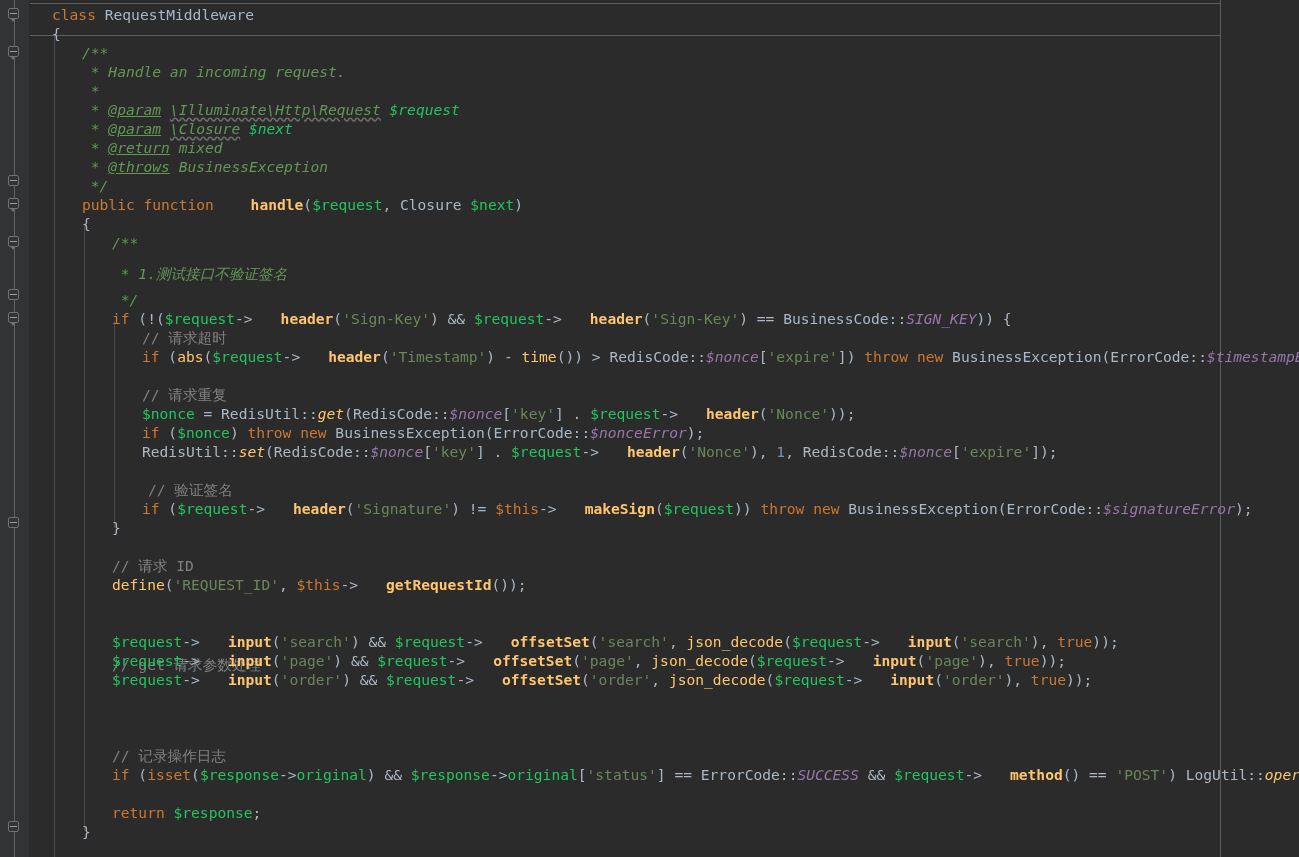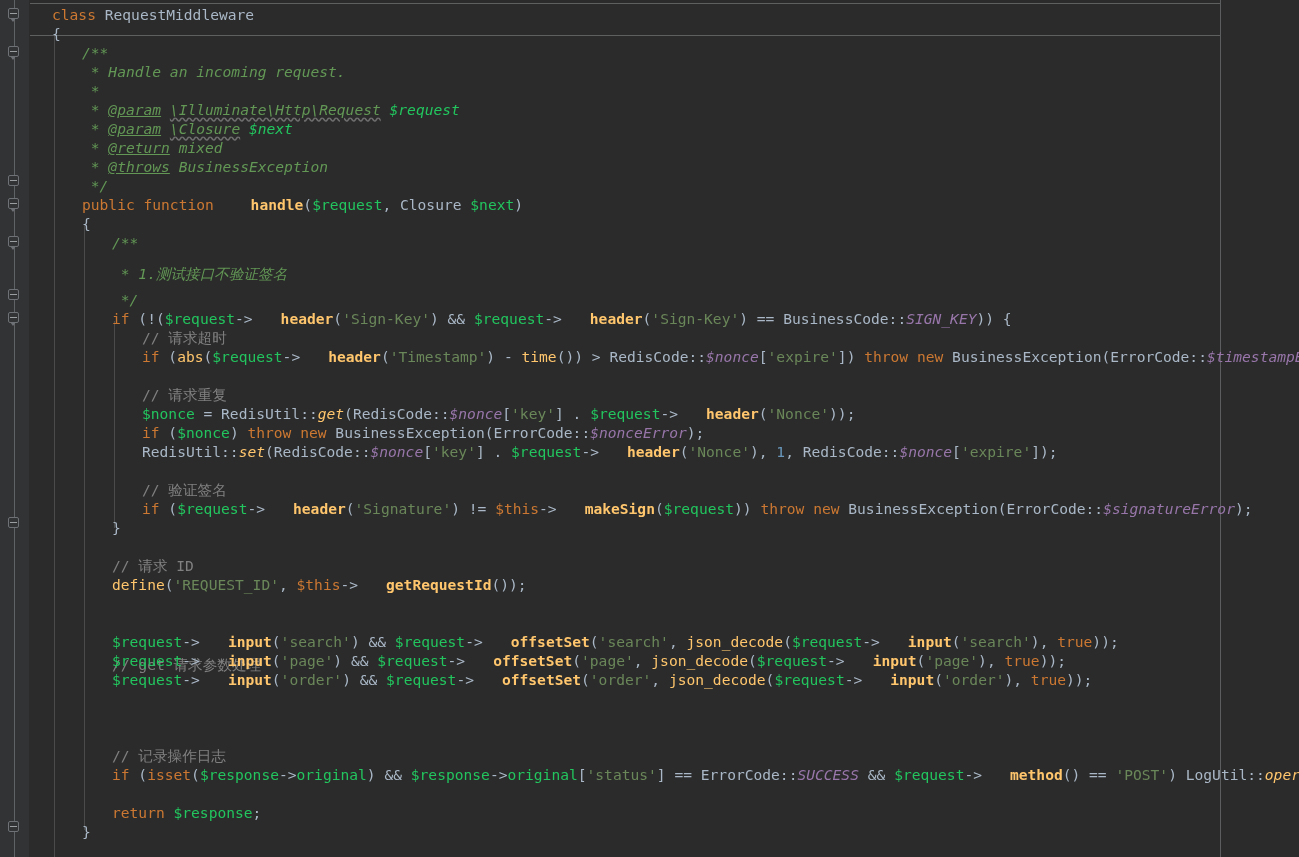--- a/index.html
+++ b/index.html
@@ -232,21 +232,21 @@
       <div class="line" style="top: 290px; left: 112px;"><span class="doc"> */</span></div>
       <div class="line" style="top: 309px; left: 112px;"><span class="kw">if</span><span class="punct"> (!(</span><span class="var">$request</span><span class="punct">-&gt;</span><span class="fn-b">header</span><span class="punct">(</span><span class="str">'Sign-Key'</span><span class="punct">) </span><span class="op">&amp;&amp;</span><span class="op"> </span><span class="var">$request</span><span class="punct">-&gt;</span><span class="fn-b">header</span><span class="punct">(</span><span class="str">'Sign-Key'</span><span class="punct">) == </span><span class="cls">BusinessCode</span><span class="punct">::</span><span class="sconst">SIGN_KEY</span><span class="punct">)) {</span></div>
       <div class="line" style="top: 328px; left: 142px;"><span class="cmt">// 请求超时</span></div>
       <div class="line" style="top: 347px; left: 142px;"><span class="kw">if</span><span class="punct"> (</span><span class="fn">abs</span><span class="punct">(</span><span class="var">$request</span><span class="punct">-&gt;</span><span class="fn-b">header</span><span class="punct">(</span><span class="str">'Timestamp'</span><span class="punct">) - </span><span class="fn">time</span><span class="punct">()) &gt; </span><span class="cls">RedisCode</span><span class="punct">::</span><span class="sconst">$nonce</span><span class="punct">[</span><span class="str">'expire'</span><span class="punct">]) </span><span class="kw">throw</span><span class="op"> </span><span class="kw">new</span><span class="op"> </span><span class="cls">BusinessException</span><span class="punct">(</span><span class="cls">ErrorCode</span><span class="punct">::</span><span class="sconst">$timestampError</span></div>
       <div class="line" style="top: 366px; left: 142px;"></div>
       <div class="line" style="top: 385px; left: 142px;"><span class="cmt">// 请求重复</span></div>
       <div class="line" style="top: 404px; left: 142px;"><span class="var">$nonce</span><span class="punct"> = </span><span class="cls">RedisUtil</span><span class="punct">::</span><span class="sfn">get</span><span class="punct">(</span><span class="cls">RedisCode</span><span class="punct">::</span><span class="sconst">$nonce</span><span class="punct">[</span><span class="str">'key'</span><span class="punct">] . </span><span class="var">$request</span><span class="punct">-&gt;</span><span class="fn-b">header</span><span class="punct">(</span><span class="str">'Nonce'</span><span class="punct">));</span></div>
       <div class="line" style="top: 423px; left: 142px;"><span class="kw">if</span><span class="punct"> (</span><span class="var">$nonce</span><span class="punct">) </span><span class="kw">throw</span><span class="op"> </span><span class="kw">new</span><span class="op"> </span><span class="cls">BusinessException</span><span class="punct">(</span><span class="cls">ErrorCode</span><span class="punct">::</span><span class="sconst">$nonceError</span><span class="punct">);</span></div>
       <div class="line" style="top: 442px; left: 142px;"><span class="cls">RedisUtil</span><span class="punct">::</span><span class="sfn">set</span><span class="punct">(</span><span class="cls">RedisCode</span><span class="punct">::</span><span class="sconst">$nonce</span><span class="punct">[</span><span class="str">'key'</span><span class="punct">] . </span><span class="var">$request</span><span class="punct">-&gt;</span><span class="fn-b">header</span><span class="punct">(</span><span class="str">'Nonce'</span><span class="punct">), </span><span class="num">1</span><span class="punct">, </span><span class="cls">RedisCode</span><span class="punct">::</span><span class="sconst">$nonce</span><span class="punct">[</span><span class="str">'expire'</span><span class="punct">]);</span></div>
       <div class="line" style="top: 461px; left: 142px;"></div>
-      <div class="line" style="top: 480px; left: 142px;"><span class="cmt">// 验证签名</span></div>
+      <div class="line" style="top: 480px; left: 148px;"><span class="cmt">// 验证签名</span></div>
       <div class="line" style="top: 499px; left: 142px;"><span class="kw">if</span><span class="punct"> (</span><span class="var">$request</span><span class="punct">-&gt;</span><span class="fn-b">header</span><span class="punct">(</span><span class="str">'Signature'</span><span class="punct">) != </span><span class="kw">$this</span><span class="punct">-&gt;</span><span class="fn-b">makeSign</span><span class="punct">(</span><span class="var">$request</span><span class="punct">)) </span><span class="kw">throw</span><span class="op"> </span><span class="kw">new</span><span class="op"> </span><span class="cls">BusinessException</span><span class="punct">(</span><span class="cls">ErrorCode</span><span class="punct">::</span><span class="sconst">$signatureError</span><span class="punct">);</span></div>
       <div class="line" style="top: 518px; left: 112px;"><span class="brace">}</span></div>
       <div class="line" style="top: 537px; left: 112px;"></div>
       <div class="line" style="top: 556px; left: 112px;"><span class="cmt">// 请求 ID</span></div>
       <div class="line" style="top: 575px; left: 112px;"><span class="fn">define</span><span class="punct">(</span><span class="str">'REQUEST_ID'</span><span class="punct">, </span><span class="kw">$this</span><span class="punct">-&gt;</span><span class="fn-b">getRequestId</span><span class="punct">());</span></div>
       <div class="line" style="top: 594px; left: 112px;"></div>
       <div class="line" style="top: 613px; left: 112px; margin-top: 42px;"><span class="cmt">// get 请求参数处理</span></div>
       <div class="line" style="top: 632px; left: 112px;"><span class="var">$request</span><span class="punct">-&gt;</span><span class="fn-b">input</span><span class="punct">(</span><span class="str">'search'</span><span class="punct">) </span><span class="op">&amp;&amp;</span><span class="op"> </span><span class="var">$request</span><span class="punct">-&gt;</span><span class="fn-b">offsetSet</span><span class="punct">(</span><span class="str">'search'</span><span class="punct">, </span><span class="fn">json_decode</span><span class="punct">(</span><span class="var">$request</span><span class="punct">-&gt;</span><span class="fn-b">input</span><span class="punct">(</span><span class="str">'search'</span><span class="punct">), </span><span class="kw">true</span><span class="punct">));</span></div>
       <div class="line" style="top: 651px; left: 112px;"><span class="var">$request</span><span class="punct">-&gt;</span><span class="fn-b">input</span><span class="punct">(</span><span class="str">'page'</span><span class="punct">) </span><span class="op">&amp;&amp;</span><span class="op"> </span><span class="var">$request</span><span class="punct">-&gt;</span><span class="fn-b">offsetSet</span><span class="punct">(</span><span class="str">'page'</span><span class="punct">, </span><span class="fn">json_decode</span><span class="punct">(</span><span class="var">$request</span><span class="punct">-&gt;</span><span class="fn-b">input</span><span class="punct">(</span><span class="str">'page'</span><span class="punct">), </span><span class="kw">true</span><span class="punct">));</span></div>
       <div class="line" style="top: 670px; left: 112px;"><span class="var">$request</span><span class="punct">-&gt;</span><span class="fn-b">input</span><span class="punct">(</span><span class="str">'order'</span><span class="punct">) </span><span class="op">&amp;&amp;</span><span class="op"> </span><span class="var">$request</span><span class="punct">-&gt;</span><span class="fn-b">offsetSet</span><span class="punct">(</span><span class="str">'order'</span><span class="punct">, </span><span class="fn">json_decode</span><span class="punct">(</span><span class="var">$request</span><span class="punct">-&gt;</span><span class="fn-b">input</span><span class="punct">(</span><span class="str">'order'</span><span class="punct">), </span><span class="kw">true</span><span class="punct">));</span></div>

